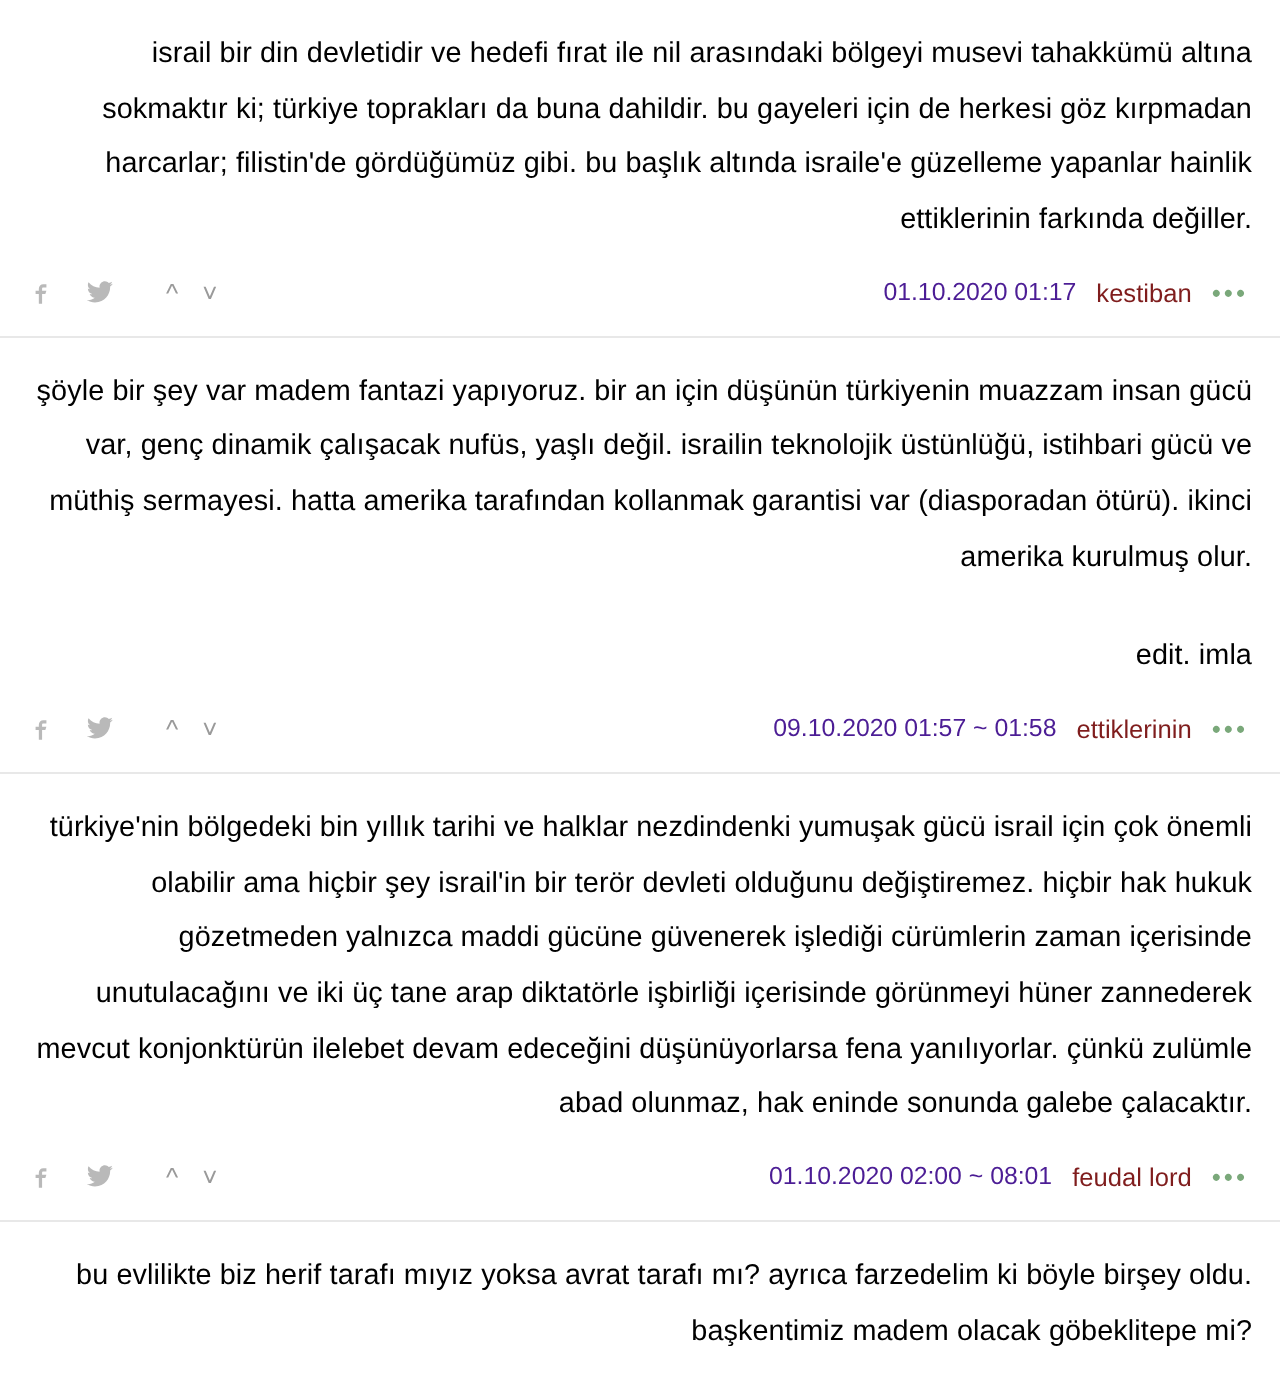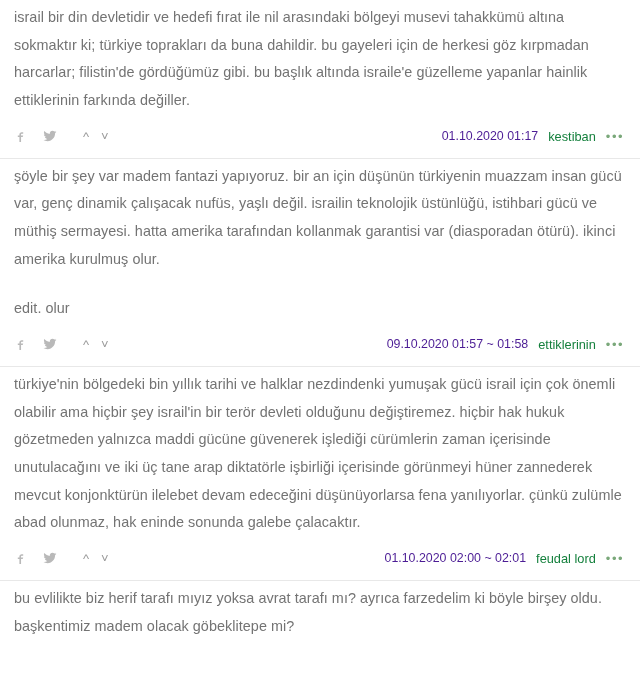--- a/index.html
+++ b/index.html
@@ -18,25 +18,26 @@
     width: 640px;
   }
   .entry {
     padding: 0 0 0 0;
     border-bottom: 1px solid #e8e8e8;
   }
   .entry:last-child {
     border-bottom: none;
   }
   .entry-body {
-    padding: 4px 14px 2px 14px;
+    padding: 14px 14px 2px 14px;
     font-size: 14.4px;
     line-height: 1.92;
-    color: #737373;
+    color: #000000;
     letter-spacing: 0.05px;
+    text-align: right;
   }
   .entry-body p {
     margin: 0;
   }
   .entry-body p + p {
     margin-top: 22px;
   }
   .entry-footer {
     display: flex;
     align-items: center;
@@ -75,21 +76,21 @@
     color: #9a9a9a;
     font-size: 13px;
     line-height: 1;
     display: inline-block;
   }
   .date {
     color: #4c1d95;
     font-size: 12.4px;
   }
   .author {
-    color: #15803d;
+    color: #7f1d1d;
     font-size: 12.8px;
   }
   .dots {
     color: #7aa87a;
     letter-spacing: 1.5px;
     font-size: 13px;
     line-height: 1;
     padding-right: 2px;
   }
   .last-entry .entry-footer {
@@ -126,21 +127,21 @@
         <span class="date">01.10.2020 01:17</span>
         <span class="author">kestiban</span>
         <span class="dots">•••</span>
       </div>
     </div>
   </div>
 
   <div class="entry">
     <div class="entry-body">
       <p>şöyle bir şey var madem fantazi yapıyoruz. bir an için düşünün türkiyenin muazzam insan gücü var, genç dinamik çalışacak nufüs, yaşlı değil. israilin teknolojik üstünlüğü, istihbari gücü ve müthiş sermayesi. hatta amerika tarafından kollanmak garantisi var (diasporadan ötürü). ikinci amerika kurulmuş olur.</p>
-      <p>edit. olur</p>
+      <p>edit. imla</p>
     </div>
     <div class="entry-footer">
       <div class="footer-left">
         <span class="ico">
           <svg width="13" height="13" viewBox="0 0 24 24">
               <path d="M14 7h3V4h-3c-2.2 0-4 1.8-4 4v2H7v3h3v9h3v-9h3l1-3h-4V8c0-.6.4-1 1-1z"></path>
             </svg>
         </span>
         <span class="ico">
           <svg width="14" height="14" viewBox="0 0 24 24">
@@ -175,21 +176,21 @@
           <svg width="14" height="14" viewBox="0 0 24 24">
               <path d="M23 4.9c-.8.4-1.7.6-2.6.8 1-.6 1.7-1.5 2-2.5-.9.5-1.9.9-2.9 1.1-.8-.9-2-1.5-3.3-1.5-2.5 0-4.6 2.1-4.6 4.6 0 .4 0 .7.1 1-3.8-.2-7.2-2-9.5-4.8-.4.7-.6 1.5-.6 2.3 0 1.6.8 3 2 3.8-.7 0-1.4-.2-2-.6v.1c0 2.2 1.6 4.1 3.7 4.5-.4.1-.8.2-1.2.2-.3 0-.6 0-.9-.1.6 1.8 2.3 3.1 4.3 3.2-1.6 1.2-3.6 2-5.7 2-.4 0-.7 0-1.1-.1 2 1.3 4.4 2 7 2 8.4 0 13-7 13-13v-.6c.9-.6 1.7-1.4 2.3-2.4z"></path>
             </svg>
         </span>
         <span class="caret-group">
           <span class="caret">^</span>
           <span class="caret">˅</span>
         </span>
       </div>
       <div class="footer-right">
-        <span class="date">01.10.2020 02:00 ~ 02:01</span>
+        <span class="date">01.10.2020 02:00 ~ 08:01</span>
         <span class="author">feudal lord</span>
         <span class="dots">•••</span>
       </div>
     </div>
   </div>
 
   <div class="entry last-entry">
     <div class="entry-body">
       <p>bu evlilikte biz herif tarafı mıyız yoksa avrat tarafı mı? ayrıca farzedelim ki böyle birşey oldu. başkentimiz madem olacak göbeklitepe mi?</p>
     </div>

